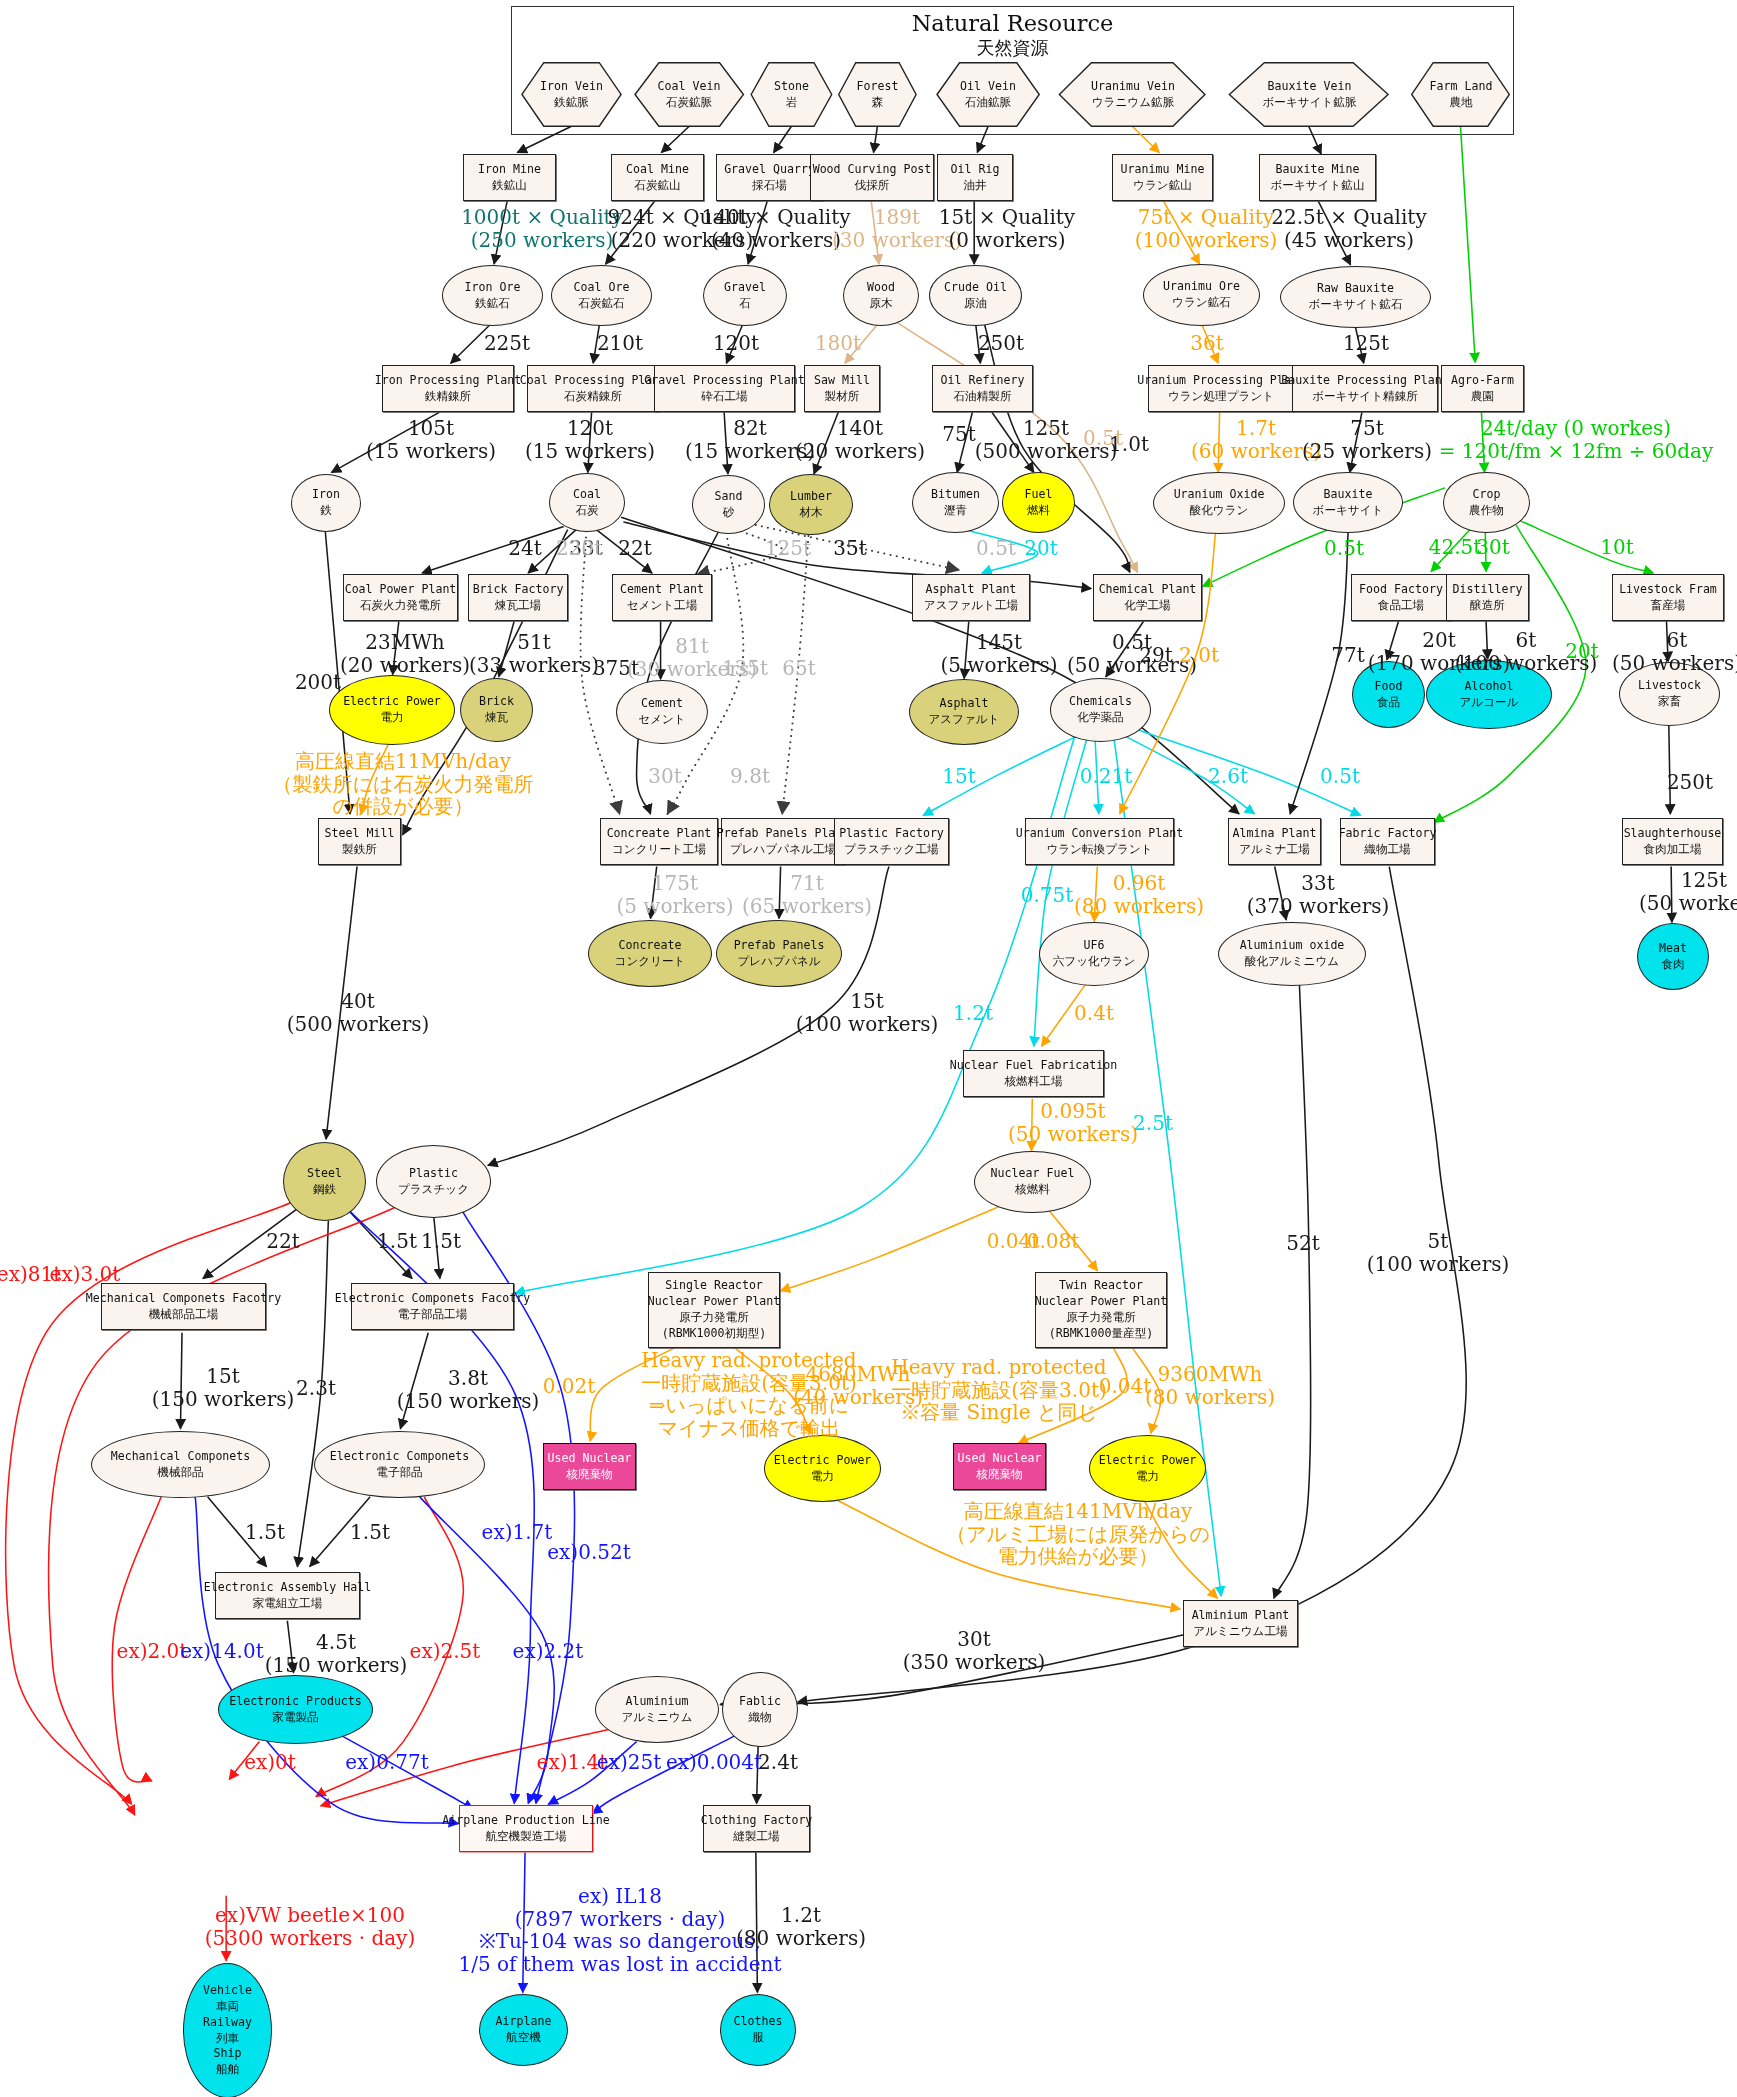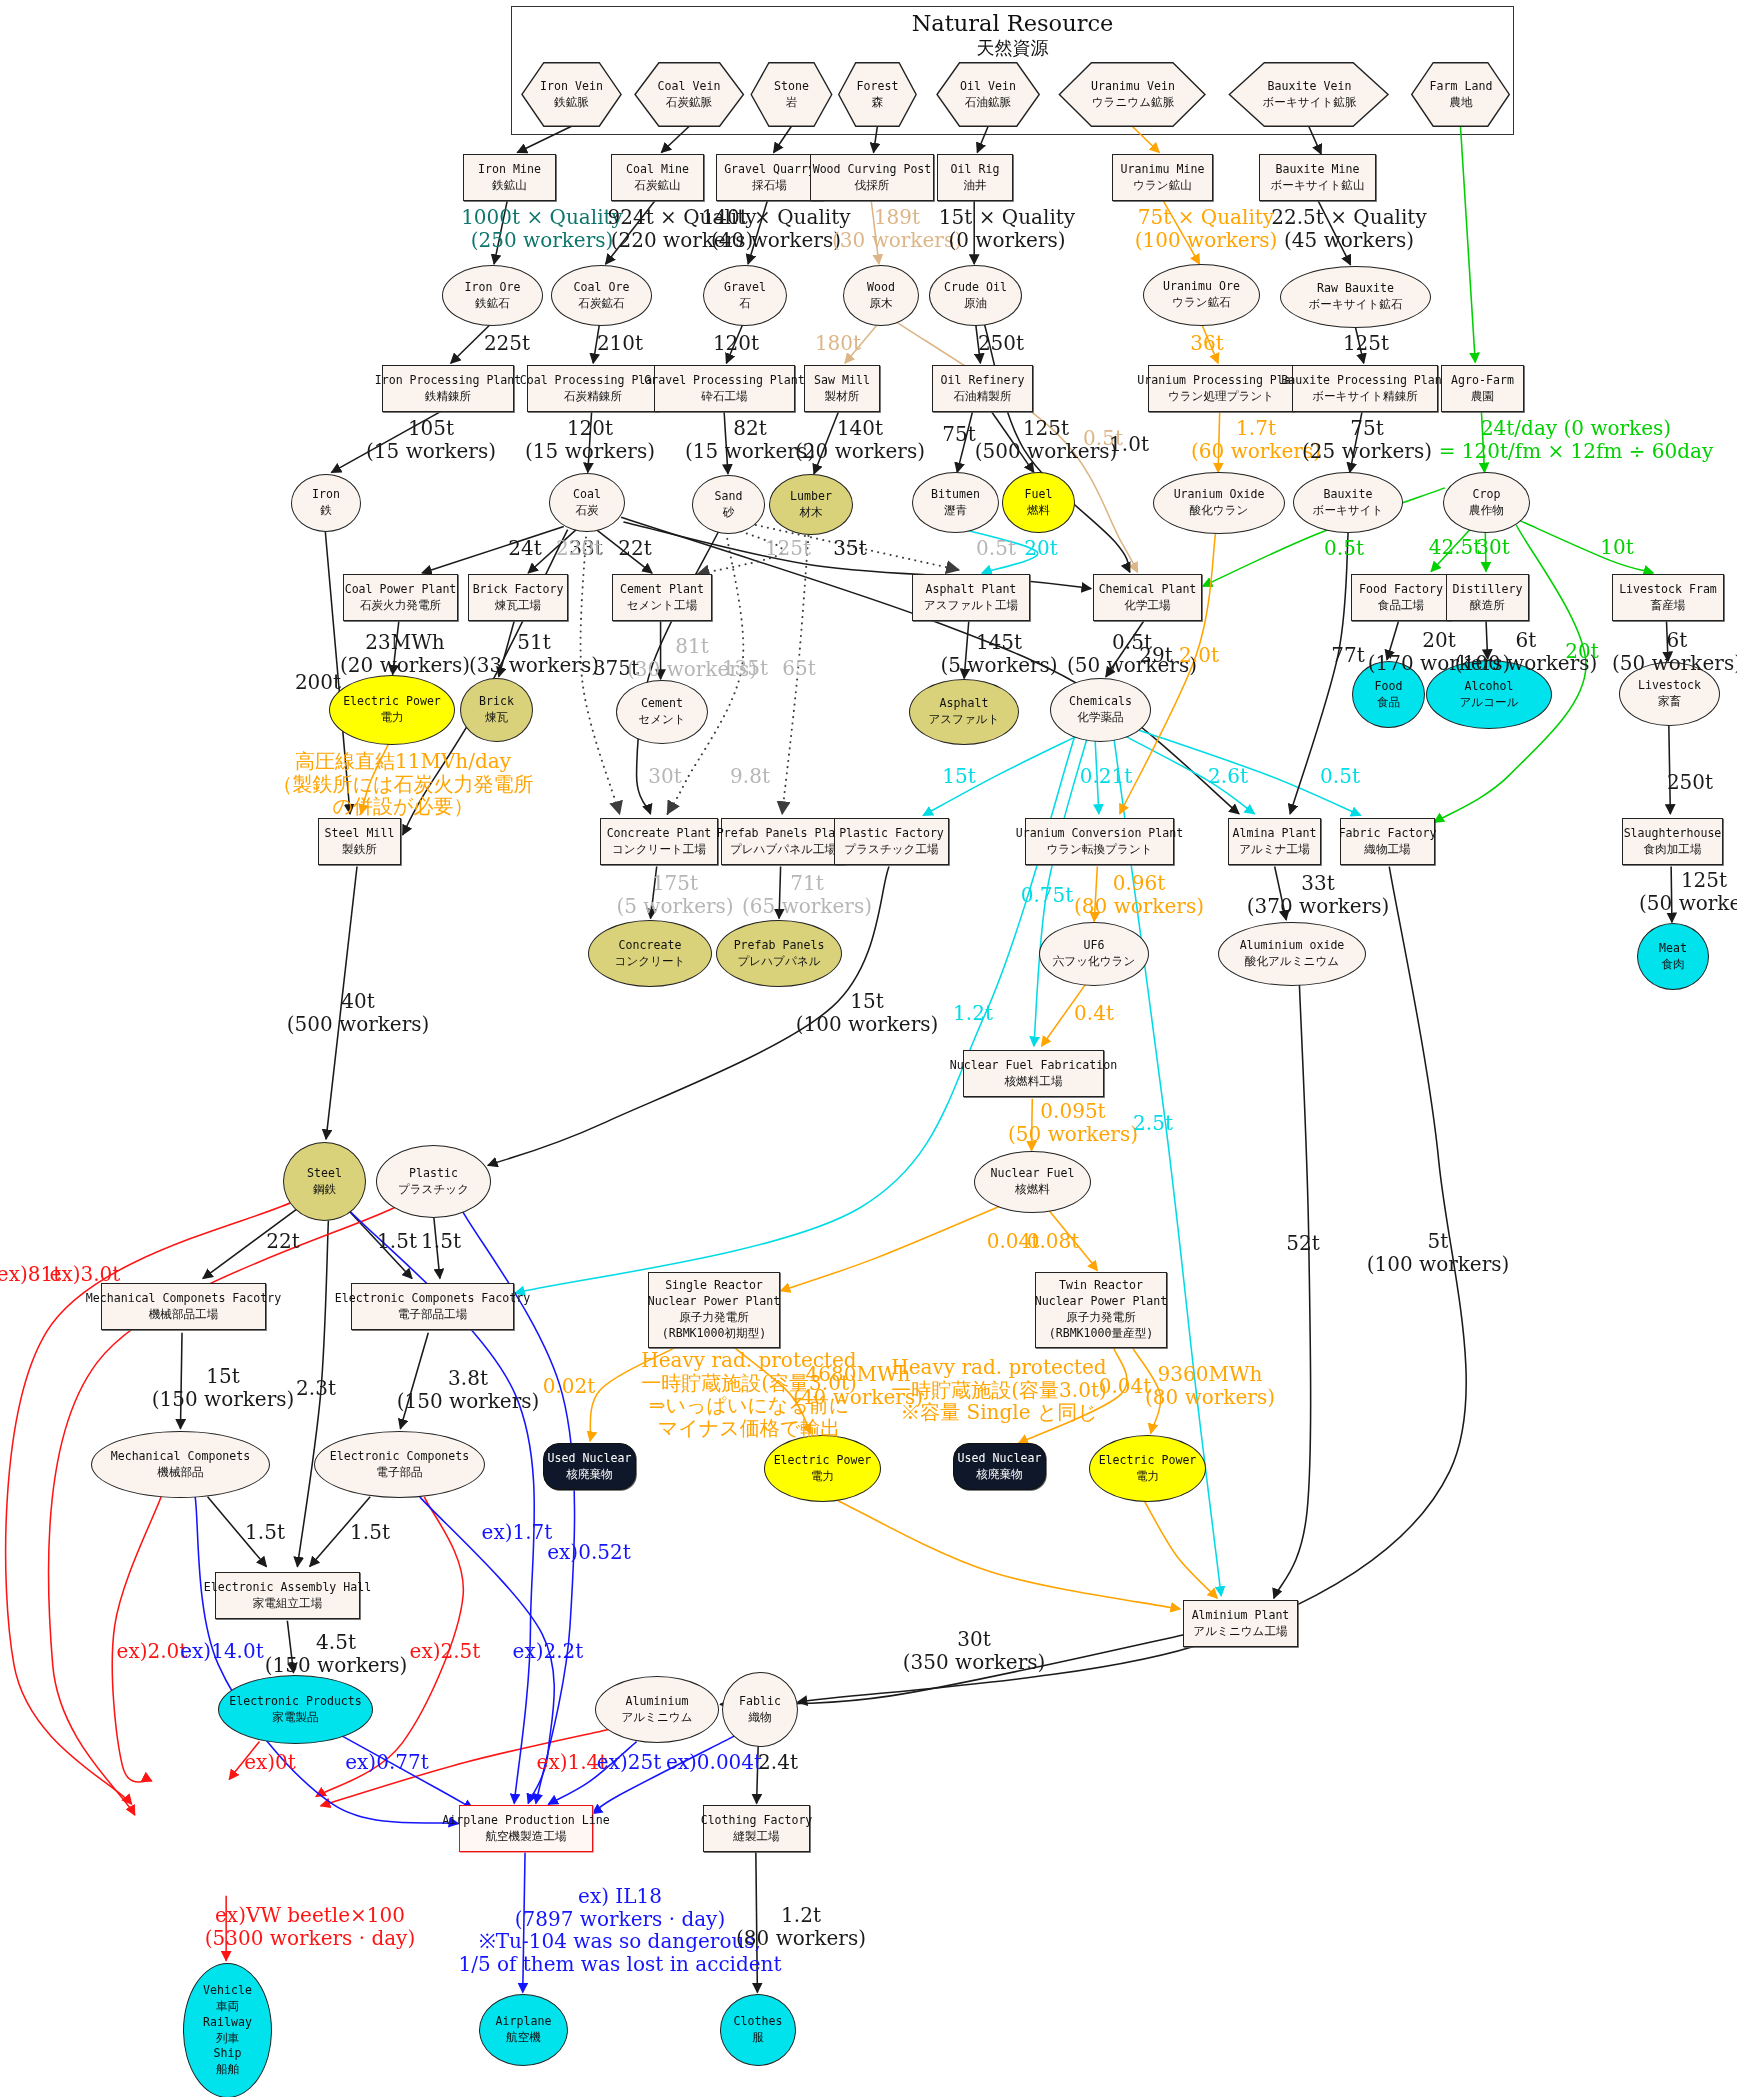--- a/index.html
+++ b/index.html
@@ -11,21 +11,21 @@
         text-align:center;font-family:"DejaVu Sans Mono","DejaVu Sans",monospace;font-size:11.6px;line-height:1.38;
         color:#111;white-space:nowrap;}
   .box{border:1.2px solid #222;box-shadow:0.8px 0.8px 0 #555;}
   .ell{border:1.2px solid #222;border-radius:50%;}
   .hex{background:transparent !important;border:none;}
   .note{border:1.2px solid #111;}
   .f-def{background:#fbf4ee;}
   .f-kha{background:#d9d27a;}
   .f-yel{background:#ffff00;}
   .f-cya{background:#00e2ec;}
-  .f-drk{background:#0f172a;color:#ffffff;border-radius:16px;}
+  .f-drk{background:#ec4899;color:#ffffff;}
   .b-red{border-color:#ee1111;box-shadow:0.8px 0.8px 0 #e88;background:#fff7f4;}
   .elabel{position:absolute;z-index:3;transform:translate(-50%,-50%);white-space:pre;text-align:center;
           font-family:"DejaVu Serif","Liberation Serif",serif;font-size:20px;line-height:1.13;}
   #nat-frame{position:absolute;z-index:0;border:1.9px solid #333;background:#fff;
              display:flex;flex-direction:column;align-items:center;padding-top:3.1px;}
   #nat-frame .t1{font-family:"DejaVu Serif","Liberation Serif",serif;font-size:22.5px;color:#111;}
   #nat-frame .t2{font-family:"DejaVu Sans","Liberation Sans",sans-serif;font-size:18px;color:#111;}
 </style>
 </head>
 <body>
@@ -420,20 +420,23 @@
     <div class="elabel" style="left: 1438px; top: 1253px; color: rgb(26, 26, 26);">5t
 (100 workers)</div>
     <div class="elabel" style="left: 265px; top: 1532px; color: rgb(26, 26, 26);">1.5t</div>
     <div class="elabel" style="left: 370px; top: 1532px; color: rgb(26, 26, 26);">1.5t</div>
     <div class="elabel" style="left: 152px; top: 1651px; color: rgb(255, 20, 20);">ex)2.0t</div>
     <div class="elabel" style="left: 222px; top: 1651px; color: rgb(20, 20, 255);">ex)14.0t</div>
     <div class="elabel" style="left: 445px; top: 1651px; color: rgb(255, 20, 20);">ex)2.5t</div>
     <div class="elabel" style="left: 548px; top: 1651px; color: rgb(20, 20, 255);">ex)2.2t</div>
     <div class="elabel" style="left: 336px; top: 1654px; color: rgb(26, 26, 26);">4.5t
 (150 workers)</div>
+    <div class="elabel" style="left: 1078px; top: 1534px; color: rgb(255, 164, 0);">高圧線直結141MVh/day
+（アルミ工場には原発からの
+電力供給が必要）</div>
     <div class="elabel" style="left: 974px; top: 1651px; color: rgb(26, 26, 26);">30t
 (350 workers)</div>
     <div class="elabel" style="left: 270px; top: 1762px; color: rgb(255, 20, 20);">ex)0t</div>
     <div class="elabel" style="left: 387px; top: 1762px; color: rgb(20, 20, 255);">ex)0.77t</div>
     <div class="elabel" style="left: 572px; top: 1762px; color: rgb(255, 20, 20);">ex)1.4t</div>
     <div class="elabel" style="left: 629px; top: 1762px; color: rgb(20, 20, 255);">ex)25t</div>
     <div class="elabel" style="left: 714px; top: 1762px; color: rgb(20, 20, 255);">ex)0.004t</div>
     <div class="elabel" style="left: 778px; top: 1762px; color: rgb(26, 26, 26);">2.4t</div>
     <div class="elabel" style="left: 310px; top: 1927px; color: rgb(255, 20, 20);">ex)VW beetle×100
 (5300 workers · day)</div>

